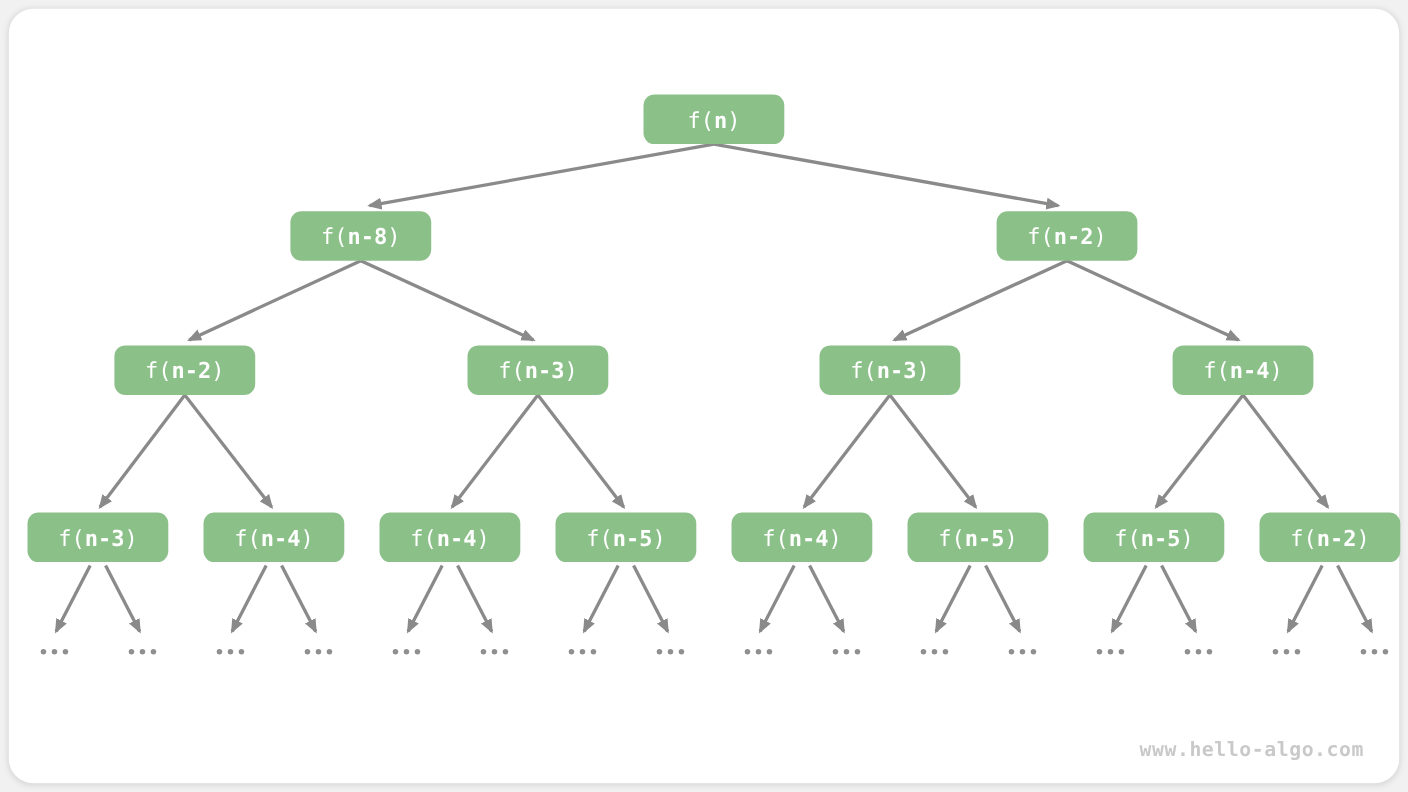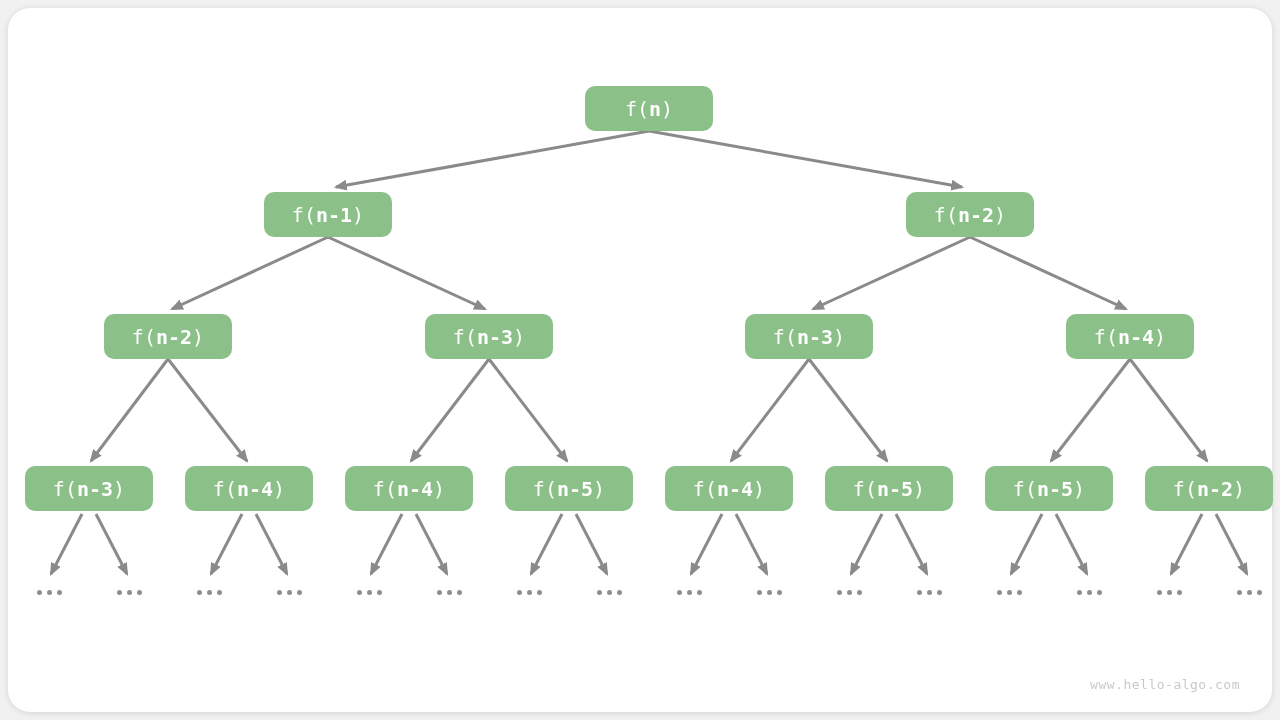--- a/index.html
+++ b/index.html
@@ -64,23 +64,24 @@
     display: block;
     width: 5px;
     height: 5px;
     border-radius: 50%;
     background: var(--dots, #8F8F8F);
   }
   .watermark {
     position: absolute;
     right: 32px;
     bottom: 20px;
-    font-size: 13px;
+    font-size: 18px;
     color: var(--watermark, #C9C9C9);
     letter-spacing: 0.5px;
+    font-weight: bold;
   }
 </style>
 </head>
 <body>
 
 <div class="card">
   <div class="tree" id="tree">
     <svg class="edges" id="edges" xmlns="http://www.w3.org/2000/svg">
       <defs>
         <marker id="arrowhead" viewBox="0 0 12 10" refX="10" refY="5" markerWidth="13" markerHeight="11" orient="auto" markerUnits="userSpaceOnUse">
@@ -115,21 +116,21 @@
           <line x1="874" y1="506" x2="843" y2="566" marker-end="url(#arrowhead)"></line>
           <line x1="888" y1="506" x2="919" y2="566" marker-end="url(#arrowhead)"></line>
           <line x1="1034" y1="506" x2="1003" y2="566" marker-end="url(#arrowhead)"></line>
           <line x1="1048" y1="506" x2="1079" y2="566" marker-end="url(#arrowhead)"></line>
           <line x1="1194" y1="506" x2="1163" y2="566" marker-end="url(#arrowhead)"></line>
           <line x1="1208" y1="506" x2="1239" y2="566" marker-end="url(#arrowhead)"></line>
         </g>
     </svg>
     <div id="nodes">
         <div class="node" style="left: 577px; top: 78px;"><span>f(</span><span class="arg">n</span><span>)</span></div>
-        <div class="node" style="left: 256px; top: 184px;"><span>f(</span><span class="arg">n-1</span><span>)</span></div>
+        <div class="node" style="left: 256px; top: 184px;"><span>f(</span><span class="arg">n-8</span><span>)</span></div>
         <div class="node" style="left: 898px; top: 184px;"><span>f(</span><span class="arg">n-2</span><span>)</span></div>
         <div class="node" style="left: 96px; top: 306px;"><span>f(</span><span class="arg">n-2</span><span>)</span></div>
         <div class="node" style="left: 417px; top: 306px;"><span>f(</span><span class="arg">n-3</span><span>)</span></div>
         <div class="node" style="left: 737px; top: 306px;"><span>f(</span><span class="arg">n-3</span><span>)</span></div>
         <div class="node" style="left: 1058px; top: 306px;"><span>f(</span><span class="arg">n-4</span><span>)</span></div>
         <div class="node" style="left: 17px; top: 458px;"><span>f(</span><span class="arg">n-3</span><span>)</span></div>
         <div class="node" style="left: 177px; top: 458px;"><span>f(</span><span class="arg">n-4</span><span>)</span></div>
         <div class="node" style="left: 337px; top: 458px;"><span>f(</span><span class="arg">n-4</span><span>)</span></div>
         <div class="node" style="left: 497px; top: 458px;"><span>f(</span><span class="arg">n-5</span><span>)</span></div>
         <div class="node" style="left: 657px; top: 458px;"><span>f(</span><span class="arg">n-4</span><span>)</span></div>

